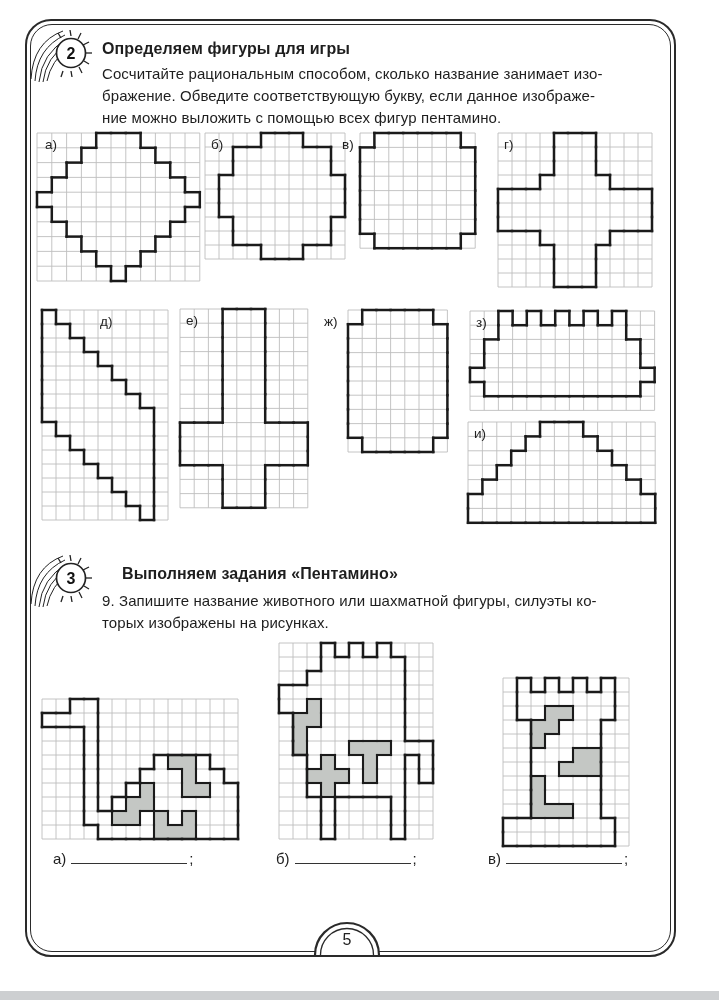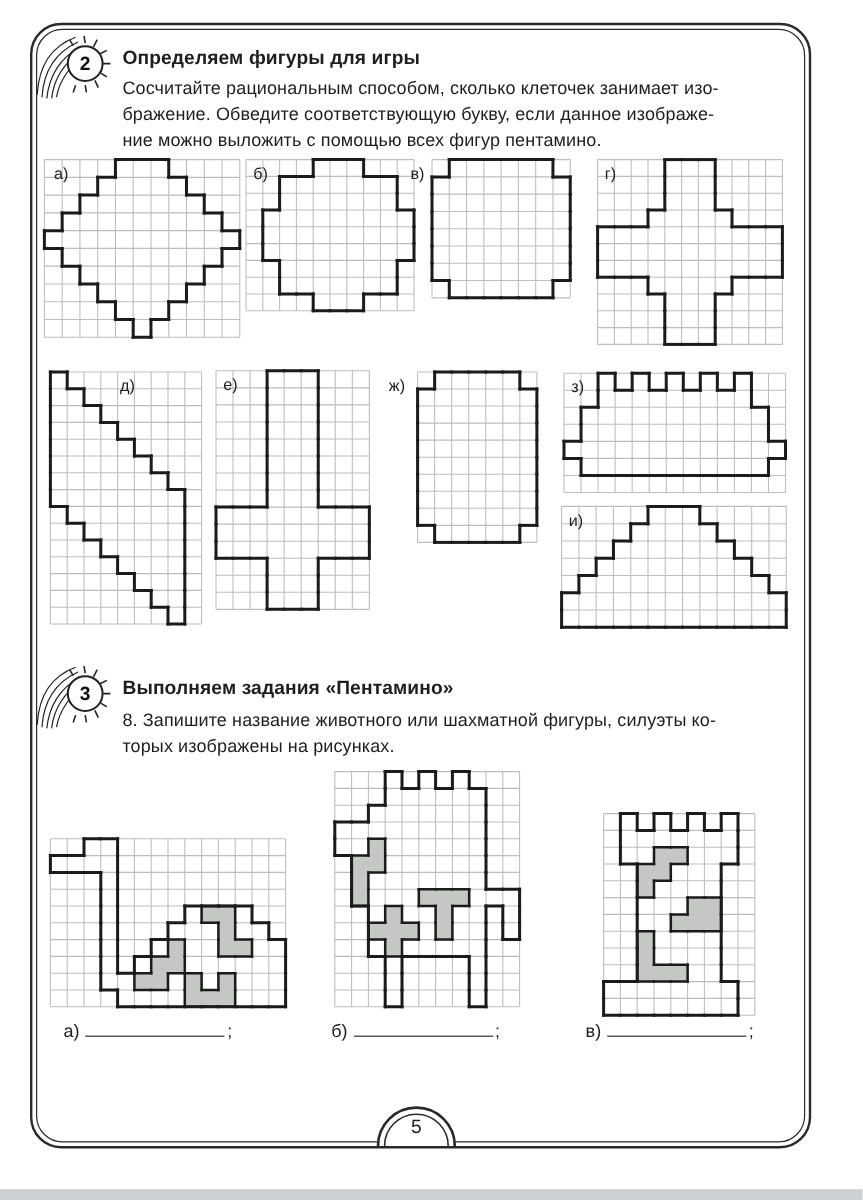--- a/index.html
+++ b/index.html
@@ -49,21 +49,21 @@
           <line x1="54" y1="49" x2="51" y2="43"></line>
         <line x1="44" y1="53" x2="43" y2="47"></line>
           <line x1="33" y1="53" x2="35" y2="47"></line>
         <line x1="30" y1="9" x2="33" y2="14"></line>
       </g>
       <circle cx="43" cy="29" r="14.5" fill="#fff" stroke="#222" stroke-width="1.7"></circle>
       <text x="43" y="34.5" text-anchor="middle" font-size="16" font-weight="bold" fill="#111">2</text>
     </svg>
   </div>
   <div class="sec-title" style="top:40px;">Определяем фигуры для игры</div>
-  <div class="sec-body" style="top:63px;">Сосчитайте рациональным способом, сколько клеточек занимает изо-
+  <div class="sec-body" style="top:63px;">Сосчитайте рациональным способом, сколько название занимает изо-
 бражение. Обведите соответствующую букву, если данное изображе-
 ние можно выложить с помощью всех фигур пентамино.</div>
 
   <div class="sun" style="left:28px;top:549px;">
     <svg width="68" height="62" viewBox="0 0 68 62">
       <g stroke="#222" stroke-width="1" fill="none">
         <path d="M3 55 Q5 18 35 7"></path>
           <path d="M7 57 Q9 24 37 11"></path>
         <path d="M11 58 Q14 29 39 15"></path>
           <path d="M15 58 Q18 33 40 19"></path>
@@ -77,22 +77,22 @@
         <line x1="61" y1="40" x2="56" y2="37"></line>
           <line x1="54" y1="49" x2="51" y2="43"></line>
         <line x1="44" y1="53" x2="43" y2="47"></line>
           <line x1="33" y1="53" x2="35" y2="47"></line>
         <line x1="30" y1="9" x2="33" y2="14"></line>
       </g>
       <circle cx="43" cy="29" r="14.5" fill="#fff" stroke="#222" stroke-width="1.7"></circle>
       <text x="43" y="34.5" text-anchor="middle" font-size="16" font-weight="bold" fill="#111">3</text>
     </svg>
   </div>
-  <div class="sec-title" style="top:565px;">Выполняем задания «Пентамино»</div>
-  <div class="sec-body" style="top:590px;">8. Запишите название животного или шахматной фигуры, силуэты ко-
+  <div class="sec-title" style="top:565px;margin-left:20px;">Выполняем задания «Пентамино»</div>
+  <div class="sec-body" style="top:590px;">9. Запишите название животного или шахматной фигуры, силуэты ко-
 торых изображены на рисунках.</div>
 
   <div id="figs">
       <svg width="168.8" height="154" style="position: absolute; left: 34px; top: 130px;">
         <g>
           <line x1="3" y1="3" x2="3" y2="151" stroke="#bdbdbd" stroke-width="0.9"></line>
           <line x1="17.8" y1="3" x2="17.8" y2="151" stroke="#bdbdbd" stroke-width="0.9"></line>
           <line x1="32.6" y1="3" x2="32.6" y2="151" stroke="#bdbdbd" stroke-width="0.9"></line>
           <line x1="47.400000000000006" y1="3" x2="47.400000000000006" y2="151" stroke="#bdbdbd" stroke-width="0.9"></line>
           <line x1="62.2" y1="3" x2="62.2" y2="151" stroke="#bdbdbd" stroke-width="0.9"></line>

